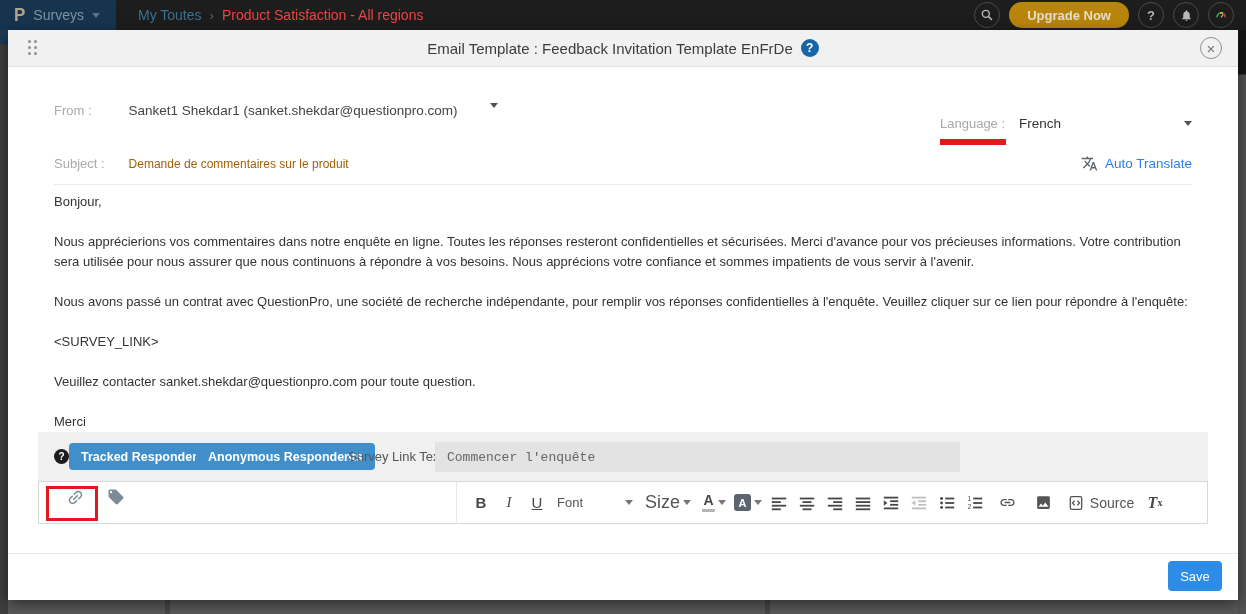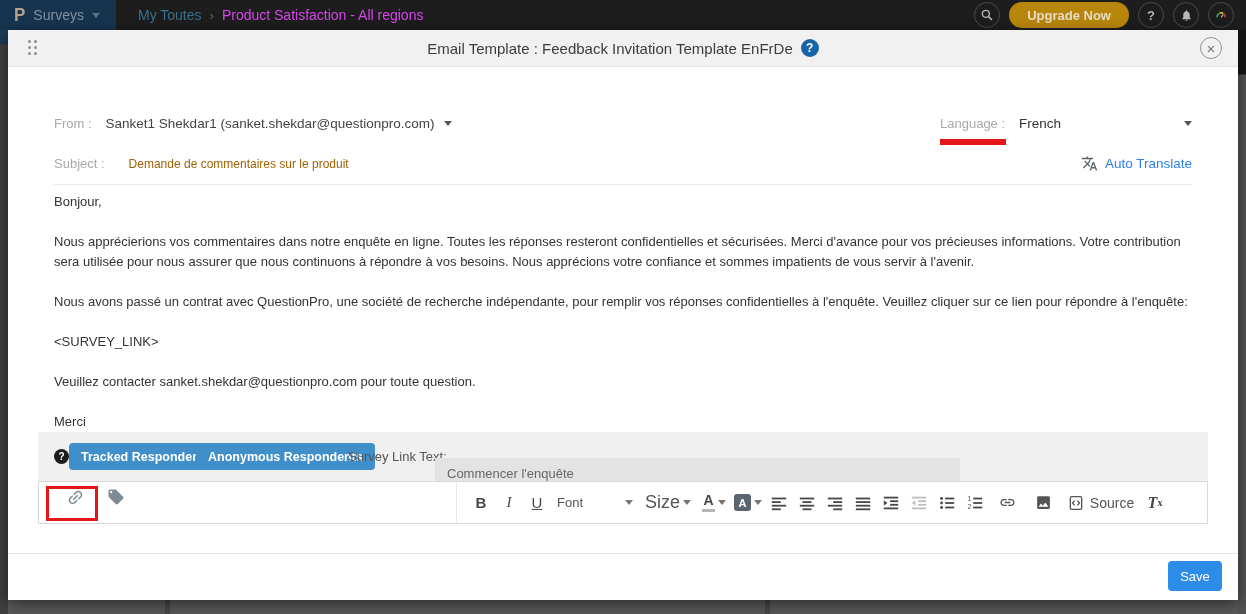--- a/index.html
+++ b/index.html
@@ -9,42 +9,42 @@
 
   
   .topbar { position:absolute; top:0; left:0; width:1246px; height:30px; background:#1d1d1d; display:flex; align-items:center; z-index:1; }
   .logo-area { width:116px; height:30px; background:#17344f; display:flex; align-items:center; padding-left:14px; gap:8px; }
   .logo-p { font-weight:bold; font-size:17px; color:#b3a28c; line-height:1; transform:scaleY(1.05); }
   .app-label { color:#7f93a3; font-size:14px; }
   .caret { width:0; height:0; border-left:4px solid transparent; border-right:4px solid transparent; border-top:5px solid #5d7486; }
   .breadcrumb { display:flex; align-items:center; gap:8px; margin-left:22px; font-size:14px; }
   .bc-parent { color:#39718f; }
   .bc-sep { color:#60666b; font-size:13px; }
-  .bc-current { color:#d946ef; }
+  .bc-current { color:#ef4444; }
   .topbar-right { margin-left:auto; display:flex; align-items:center; gap:9px; padding-right:12px; }
   .tb-circle { width:26px; height:26px; border-radius:50%; border:1.5px solid #4a4a4a; display:flex; align-items:center; justify-content:center; color:#b5b5b5; font-size:13px; font-weight:bold; background:transparent; }
   .upgrade-btn { height:26px; padding:0 18px; border-radius:13px; background:#b8860b; color:#e6ddc9; font-size:13px; font-weight:bold; display:flex; align-items:center; }
 
   
   .strip-left { position:absolute; left:0; top:30px; width:8px; height:584px; background:linear-gradient(#1c3a56 0px, #1c3a56 14px, #3f3f3f 15px, #3f3f3f 100%); }
   .strip-right { position:absolute; right:0; top:30px; width:8px; height:584px; background:linear-gradient(#161616 0px, #161616 44px, #535353 45px, #535353 100%); }
   .bottom-div1, .bottom-div2 { position:absolute; top:598px; width:5px; height:16px; background:#484848; }
   .bottom-div1 { left:165px; } .bottom-div2 { left:765px; }
 
   
   .modal { position:absolute; left:8px; top:30px; width:1230px; height:570px; background:#ffffff; box-shadow:0 4px 14px rgba(0,0,0,.5); z-index:2; }
   .modal-header { position:absolute; top:0; left:0; right:0; height:37px; background:#f1f1f2; border-bottom:1px solid #e2e2e2; display:flex; align-items:center; justify-content:center; }
   .drag-handle { position:absolute; left:20px; top:10px; display:grid; grid-template-columns:3px 3px; grid-gap:3px; }
   .drag-handle i { width:3px; height:3px; border-radius:50%; background:#8f8f8f; }
   .modal-title { font-size:15px; font-weight:normal; color:#3c3c3c; }
   .title-help { width:18px; height:18px; border-radius:50%; background:#1565a7; color:#fff; font-size:12px; font-weight:bold; display:inline-flex; align-items:center; justify-content:center; margin-left:8px; vertical-align:-3px; }
   .close-btn { position:absolute; right:16px; top:7px; width:22px; height:22px; border-radius:50%; border:1.5px solid #8f9398; color:#6f7378; font-size:15px; display:flex; align-items:center; justify-content:center; line-height:1; background:#f1f1f2; }
 
   
-  .row-from { position:absolute; left:46px; right:46px; top:73px; height:40px; display:flex; align-items:center; }
+  .row-from { position:absolute; left:46px; right:46px; top:73px; height:40px; display:flex; align-items:flex-start;gap:23px; }
   .field-label { color:#a9a9a9; font-size:13px; }
   .from-value { color:#444; font-size:13.5px; margin-left:14px; }
   .sm-caret { width:0;height:0;border-left:4px solid transparent;border-right:4px solid transparent;border-top:5px solid #555; margin-left:10px; }
   .lang-group { position:absolute; left:886px; top:0; width:252px; height:40px; display:flex; align-items:center; }
   .lang-label-wrap { position:relative; }
   .lang-underline { position:absolute; left:0; top:25px; width:66px; height:6px; background:#e41818; }
   .lang-value { color:#333; font-size:13.5px; margin-left:14px; }
   .lang-caret { margin-left:auto; }
 
   .row-subject { position:absolute; left:46px; right:46px; top:113px; height:42px; border-bottom:1px solid #ebebeb; display:flex; align-items:center; }
@@ -55,21 +55,21 @@
   .email-body { position:absolute; left:46px; top:162px; width:1152px; }
   .email-body p { font-size:13px; line-height:20px; color:#333; margin:0 0 20px 0; }
 
   
   .resp-panel { position:absolute; left:30px; right:30px; top:402px; height:49px; background:#f0f0f1; }
   .resp-help { position:absolute; left:16px; top:17px; width:15px; height:15px; border-radius:50%; background:#1d1d1d; color:#fff; font-size:10px; font-weight:bold; display:flex; align-items:center; justify-content:center; }
   .resp-btn { position:absolute; top:11px; height:27px; padding:0 12px; background:#418fca; border:none; border-radius:4px; color:#fff; font-size:12.5px; font-weight:bold; display:flex; align-items:center; font-family:"Liberation Sans", sans-serif; }
   .btn-tracked { left:31px; }
   .btn-anon { left:158px; }
   .sl-label { position:absolute; left:310px; top:17px; color:#555; font-size:13px; }
-  .sl-input { position:absolute; left:397px; top:26px; width:525px; height:30px; background:#e3e3e4; border:none; padding:0 12px; font-size:13px; color:#666; font-family:Liberation Sans, sans-serif; }
+  .sl-input { position:absolute; left:397px; top:10px; width:525px; height:30px; background:#e3e3e4; border:none; padding:0 12px; font-size:13px; color:#666; font-family:Liberation Mono, monospace; }
 
   
   .toolbar { position:absolute; left:30px; right:30px; top:451px; height:43px; background:#fff; border:1px solid #d8d8d8; display:flex; align-items:center; }
   .tb-left { display:flex; align-items:center; height:100%; width:417px; position:relative; }
   .link-slot { position:absolute; left:22px; top:0; height:100%; display:flex; align-items:center; }
   .tag-slot { position:absolute; left:63px; top:0; height:100%; display:flex; align-items:center; }
   .annotation-box { position:absolute; left:7px; top:4px; width:52px; height:35px; border:3px solid #e41818; }
   .tb-right { display:flex; align-items:center; height:100%; border-left:1px solid #e8e8e8; padding-left:10px; flex:1; }
   .tb-item { display:flex; align-items:center; justify-content:center; height:30px; min-width:28px; color:#474747; }
   .tb-b { font-weight:bold; font-size:15px; }

